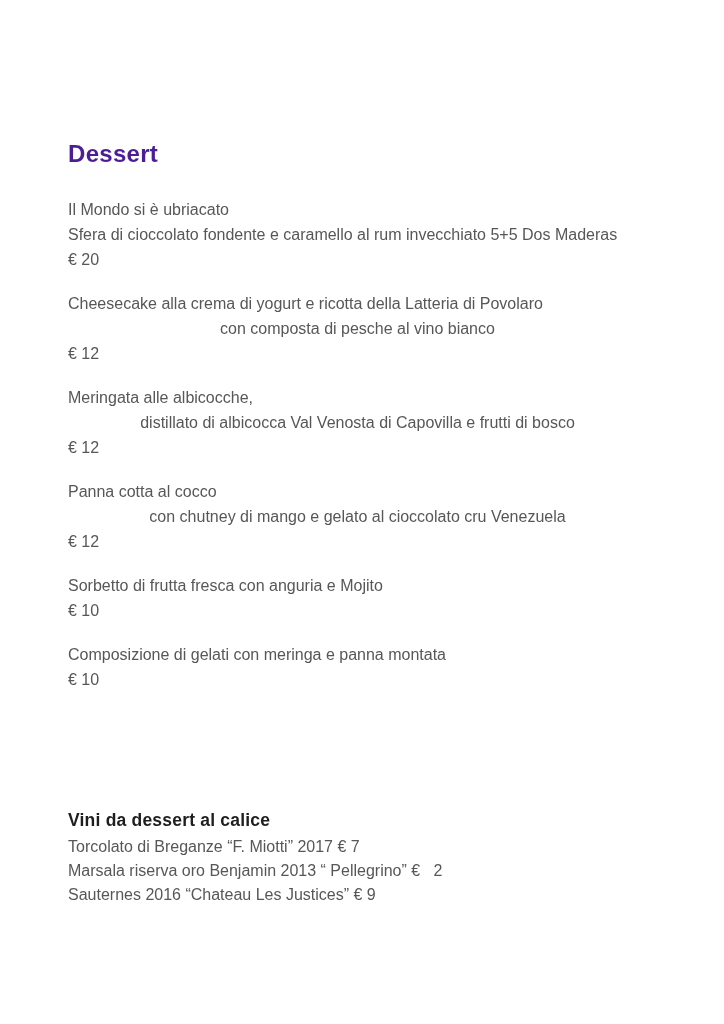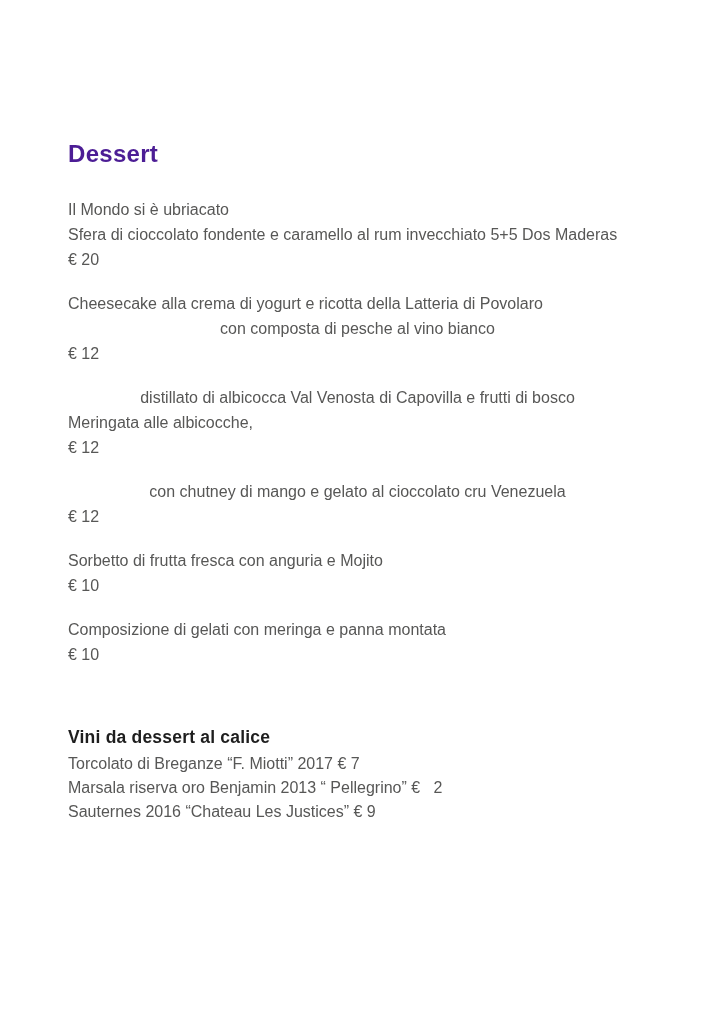--- a/index.html
+++ b/index.html
@@ -31,21 +31,21 @@
     color: #575756;
     margin: 0 8px 19px 0;
   }
   .menu-item .line {
     white-space: pre-wrap;
   }
   .align-right {
     text-align: center;
   }
   .wine-section {
-    margin-top: 58px;
+    margin-top: 116px;
   }
   .wine-heading {
     font-size: 17.5px;
     font-weight: 700;
     color: #1e1e1e;
     line-height: 24px;
     letter-spacing: 0.2px;
     margin: 0 0 3px 0;
   }
   .wine-line {
@@ -70,26 +70,27 @@
       <div class="line">€ 20</div>
     </div>
 
     <div class="menu-item">
       <div class="line">Cheesecake alla crema di yogurt e ricotta della Latteria di Povolaro</div>
       <div class="line align-right">con composta di pesche al vino bianco</div>
       <div class="line">€ 12</div>
     </div>
 
     <div class="menu-item">
+      <div class="line">Meringata alle albicocche,</div>
       <div class="line align-right">distillato di albicocca Val Venosta di Capovilla e frutti di bosco</div>
-      <div class="line">Meringata alle albicocche,</div>
       <div class="line">€ 12</div>
     </div>
 
     <div class="menu-item">
+      <div class="line">Panna cotta al cocco</div>
       <div class="line align-right">con chutney di mango e gelato al cioccolato cru Venezuela</div>
       <div class="line">€ 12</div>
     </div>
 
     <div class="menu-item">
       <div class="line">Sorbetto di frutta fresca con anguria e Mojito</div>
       <div class="line">€ 10</div>
     </div>
 
     <div class="menu-item">

